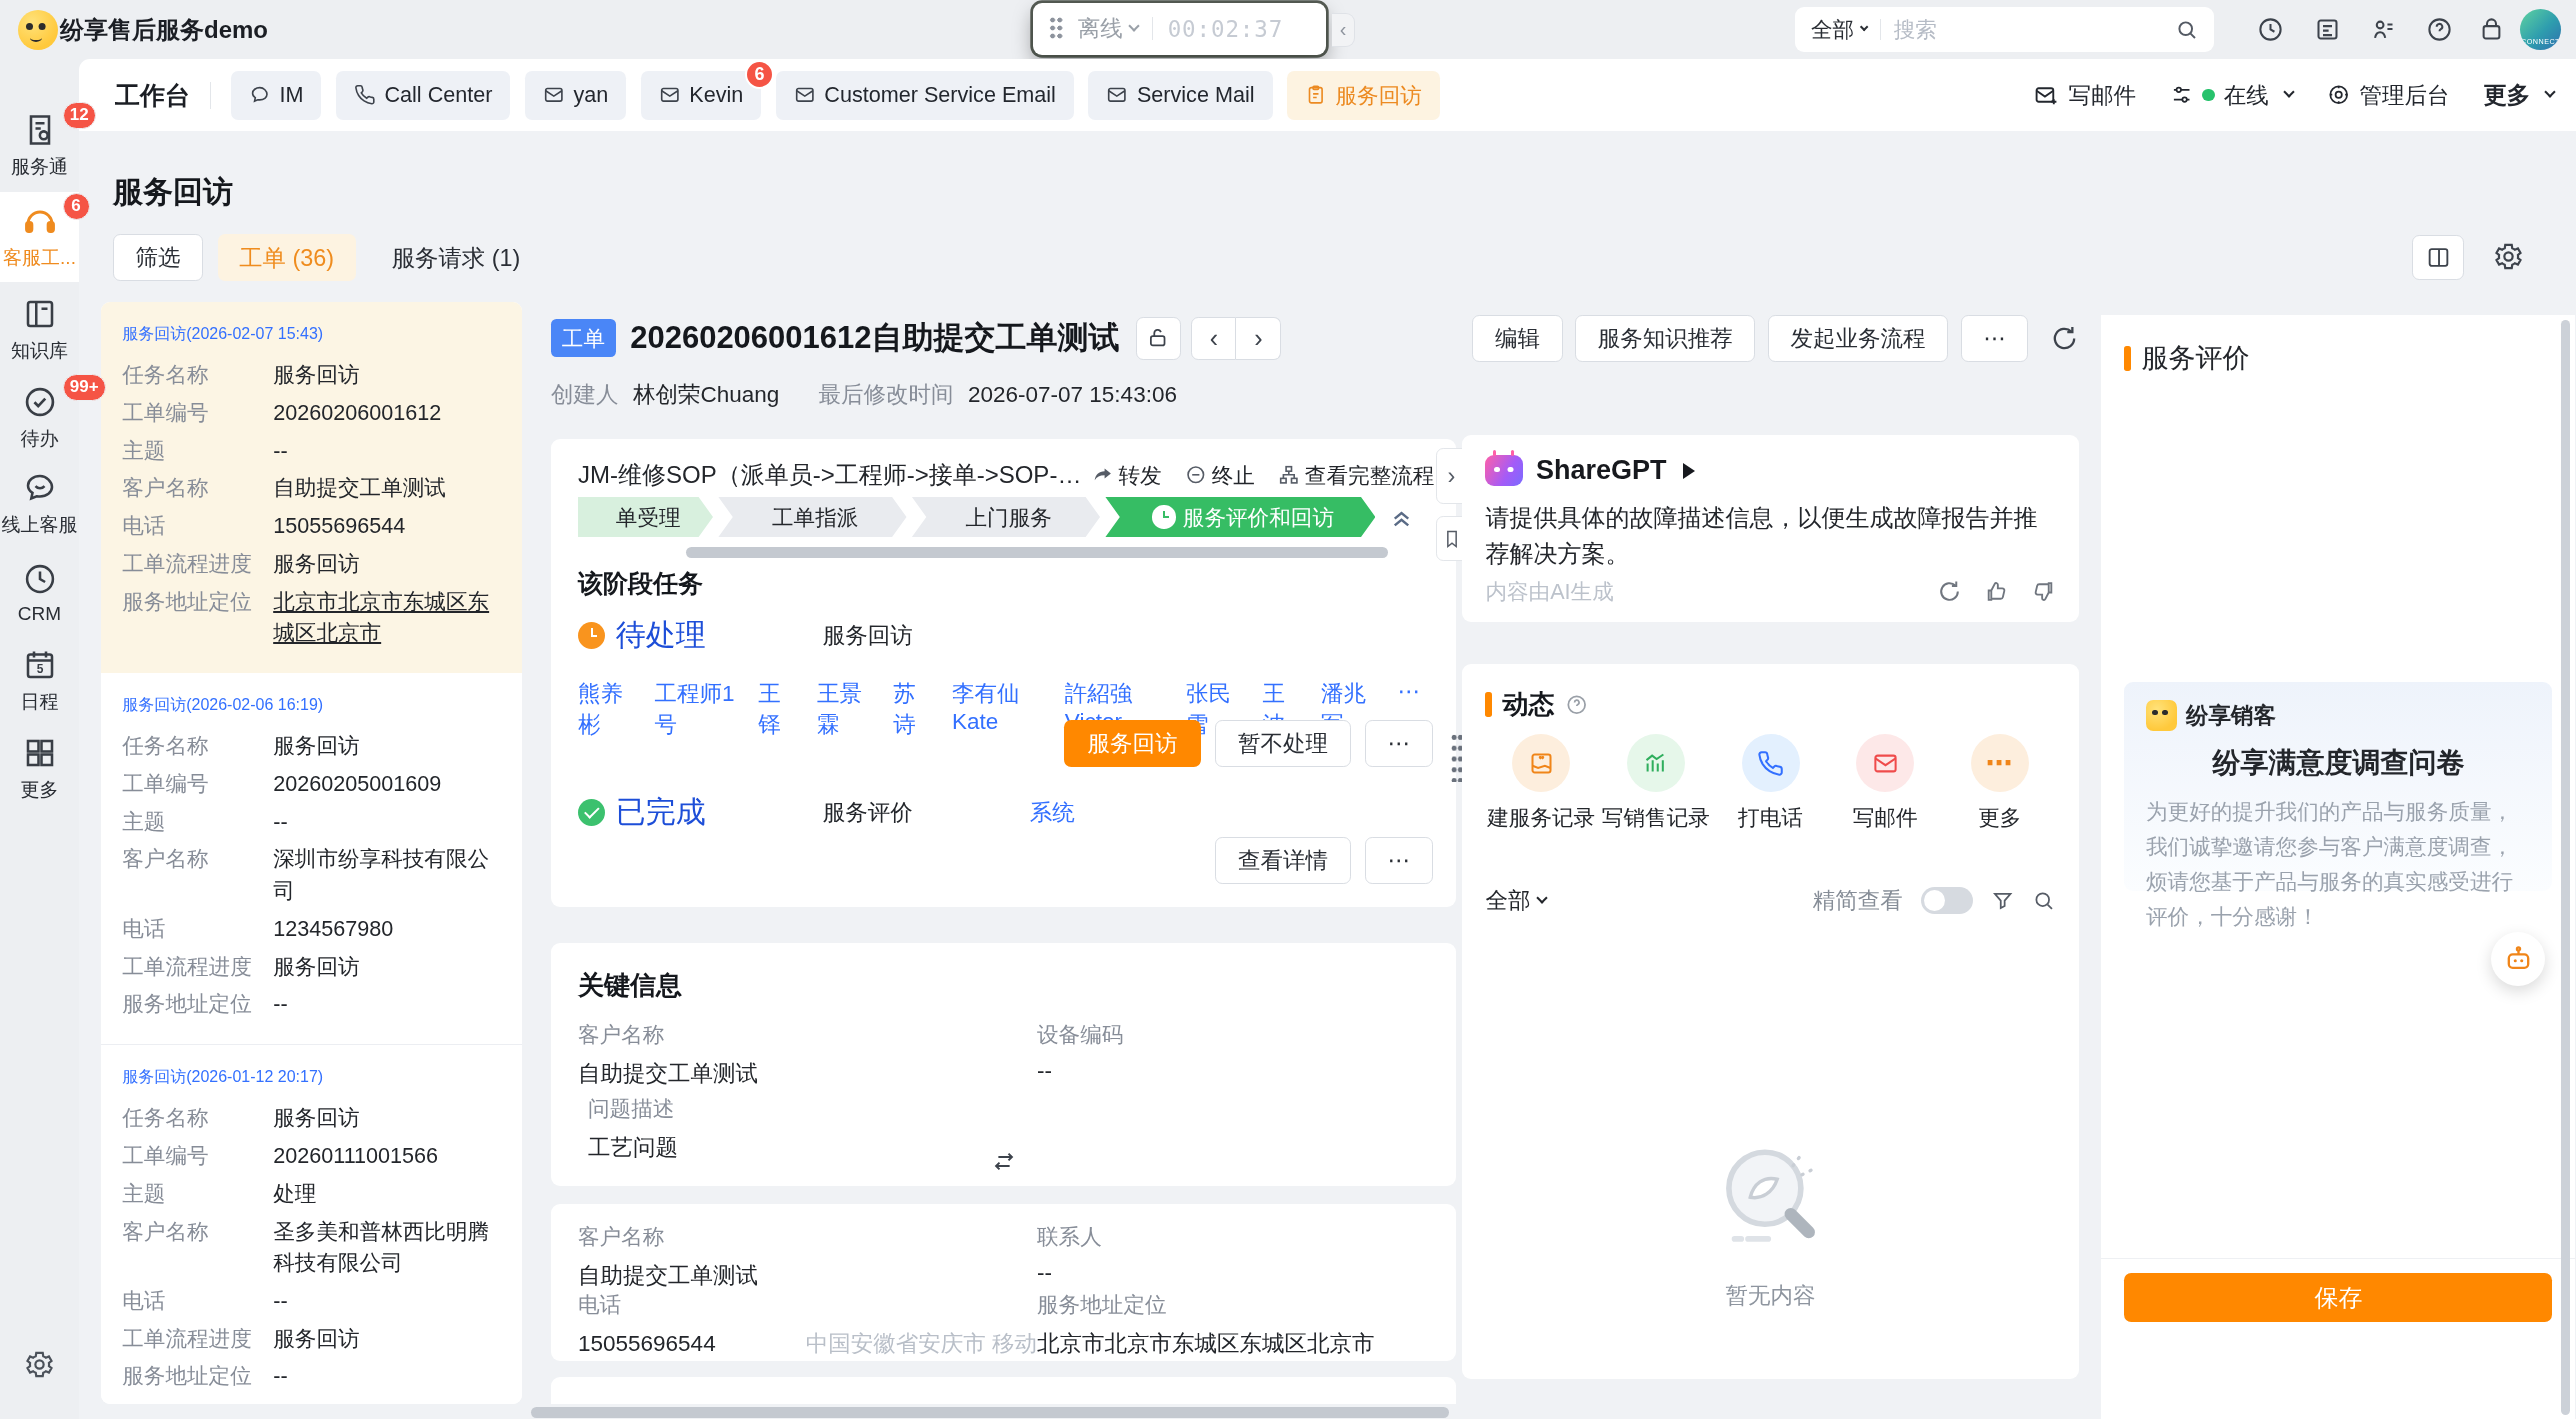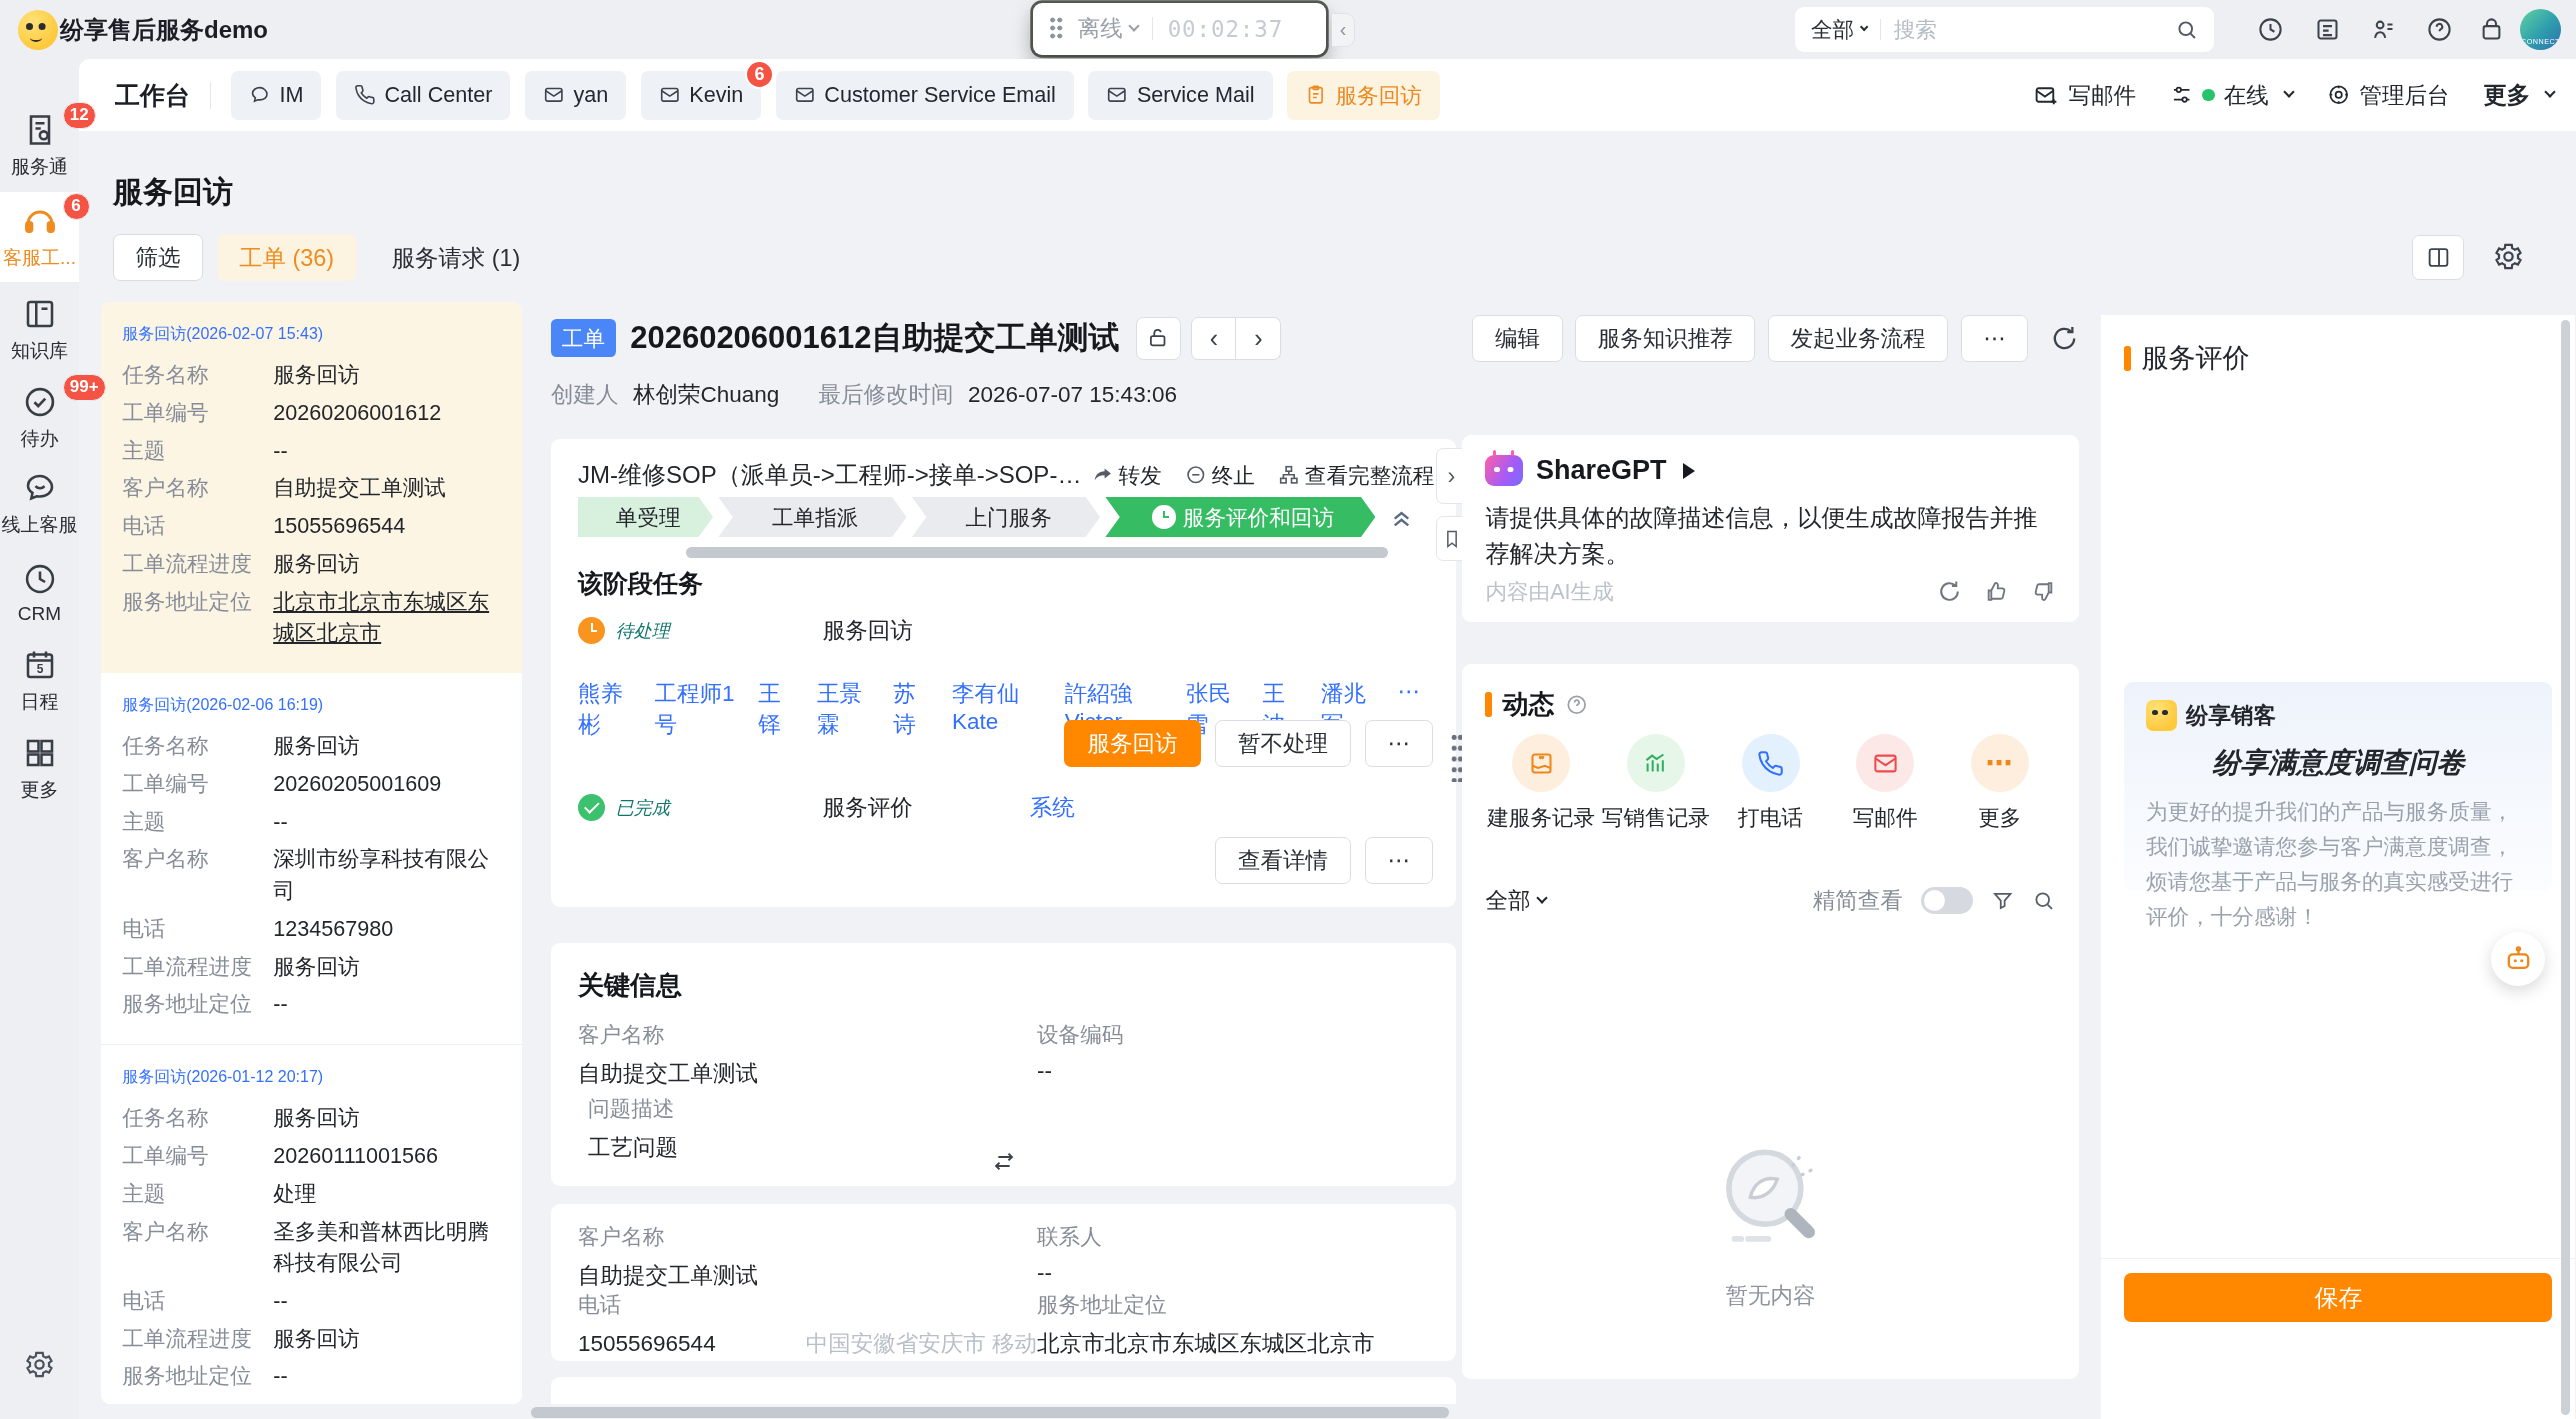--- a/index.html
+++ b/index.html
@@ -117,21 +117,21 @@
   .collapse-ch { margin-left:7.2px; color:#5a6b86; }
   .sop-progress { position:absolute; left:135px; top:108px; width:702px; height:10.8px; border-radius:5.4px; background:#c4c9d0; }
   .sop-section { position:absolute; left:27px; top:128px; font-size:25px; font-weight:bold; color:#15181d; }
   .task-row { position:absolute; left:27px; display:flex; align-items:center; }
   .st-badge { width:27px; height:27px; border-radius:50%; flex:none; position:relative; }
   .st-badge.org { background:#f9941e; }
   .st-badge.grn { background:#3cc16e; }
   .st-badge.org:after { content:""; position:absolute; left:12.6px; top:6.3px; width:2.3px; height:8px; background:#fff; }
   .st-badge.org:before { content:""; position:absolute; left:12.6px; top:12.6px; width:6.3px; height:2.3px; background:#fff; }
   .st-badge.grn:after { content:""; position:absolute; left:7.2px; top:8px; width:11.7px; height:6.3px; border-left:2.7px solid #fff; border-bottom:2.7px solid #fff; transform:rotate(-45deg); }
-  .st-text { font-size:18px; color:#0f766e; margin-left:10.8px; width:207px;font-style:italic; }
+  .st-text { font-size:30px; color:#1d4ed8; margin-left:10.8px; width:207px; }
   .task-name { font-size:22.5px; color:#23262b; }
   .names-row { position:absolute; left:27px; top:239px; right:36px; display:flex; flex-wrap:nowrap; gap:23.4px; font-size:22.5px; overflow:hidden; }
   .btn-row { position:absolute; display:flex; gap:14.4px; }
   .btn-org { height:47px; padding:0 23.4px; background:#ff8800; border-radius:7.2px; color:#fff; font-size:22.5px; display:flex; align-items:center; }
   .btn-w { height:47px; padding:0 21.6px; background:#fff; border:0.9px solid #d9dde3; border-radius:7.2px; color:#2a2e35; font-size:22.5px; display:flex; align-items:center; }
 
   
   .keyinfo { left:472px; top:812px; width:905px; height:243px; }
   .ki-title { position:absolute; left:27px; top:25px; font-size:26px; font-weight:bold; color:#15181d; }
   .fld { position:absolute; }
@@ -185,21 +185,21 @@
 
   
   .rpanel { position:absolute; left:2022px; top:184px; width:474px; height:1104px; background:#fff; }
   .rp-head { position:absolute; left:23.4px; top:25px; display:flex; align-items:center; gap:10.8px; }
   .rp-title { font-size:27px; color:#23262b; }
   .survey { position:absolute; left:23.4px; top:367px; width:428px; height:209px; border-radius:9px; background:linear-gradient(180deg,#eef3fb,#fbfdff); padding:18px 21.6px; }
   .sv-brand { display:flex; align-items:center; gap:9px; }
   .sv-bee { width:31px; height:31px; border-radius:7.2px; background:radial-gradient(circle at 35% 30%,#ffe27a,#ffc93c 70%); position:relative; flex:none; }
   .sv-bee:after { content:""; position:absolute; left:6.3px; top:10px; width:5.4px; height:5.4px; border-radius:50%; background:#2c2c2c; box-shadow:10px 0 0 #2c2c2c; }
   .sv-brand-name { font-size:22.5px; font-weight:bold; color:#23262b; }
-  .sv-title { text-align:center; font-size:28px; font-weight:bold; color:#23262b; margin-top:12.6px;font-style:italic; }
+  .sv-title { text-align:center; font-size:28px; font-weight:bold; color:#23262b; margin-top:12.6px; }
   .sv-desc { font-size:21.6px; line-height:35px; color:#9aa2ad; margin-top:12.6px; }
   .rp-div { position:absolute; left:0; right:0; top:943px; height:0.9px; background:#eef0f3; }
   .btn-save { position:absolute; left:23.4px; top:958px; width:428px; height:49px; background:#ff8800; border-radius:7.2px; color:#fff; font-size:24px; display:flex; align-items:center; justify-content:center; }
 
   .robot-fab { position:absolute; left:2412px; top:801px; width:54px; height:54px; border-radius:50%; background:#fff; box-shadow:0 5.4px 16px rgba(0,0,0,.15); display:flex; align-items:center; justify-content:center; color:#f08519; }
   .v-scroll { position:absolute; left:2482px; top:189px; width:9px; height:1095px; background:#ccd1d8; border-radius:4.5px; }
 </style>
 </head>
 <body>
 

